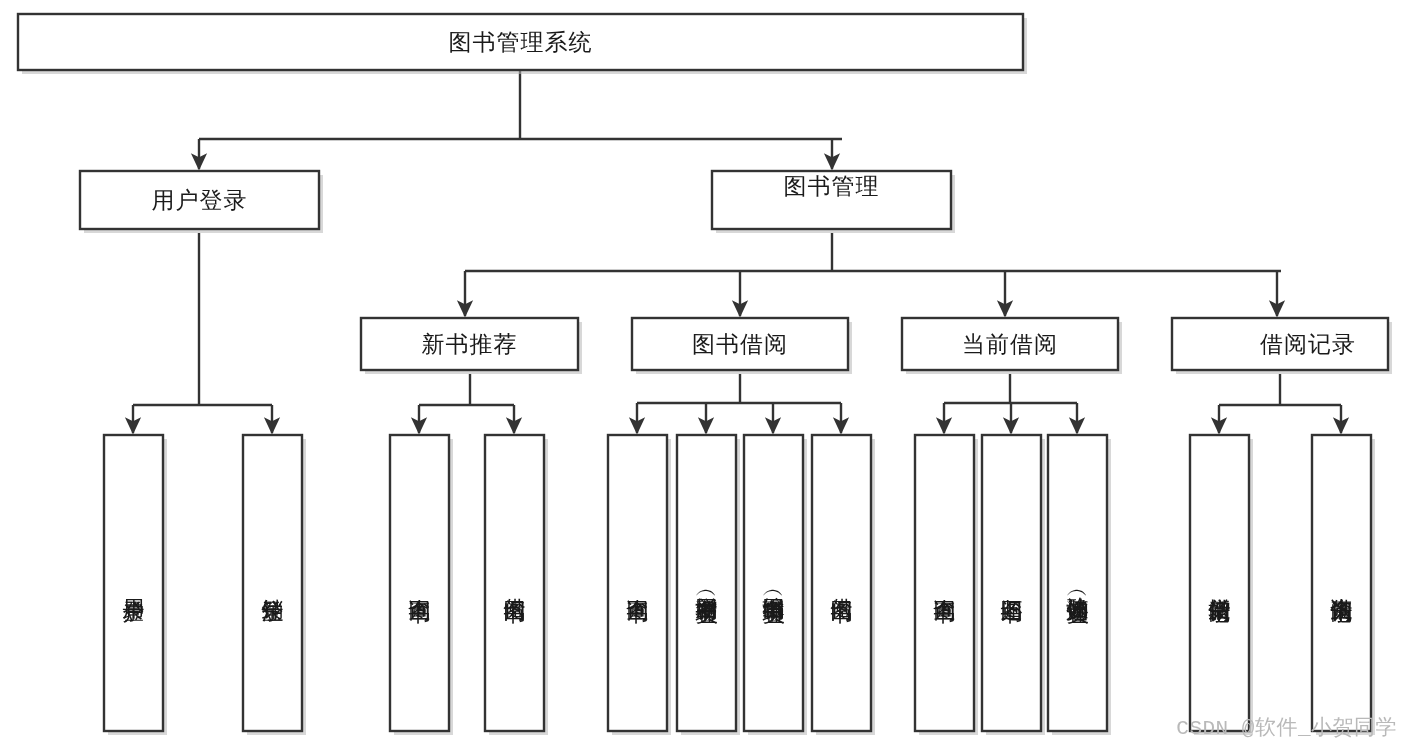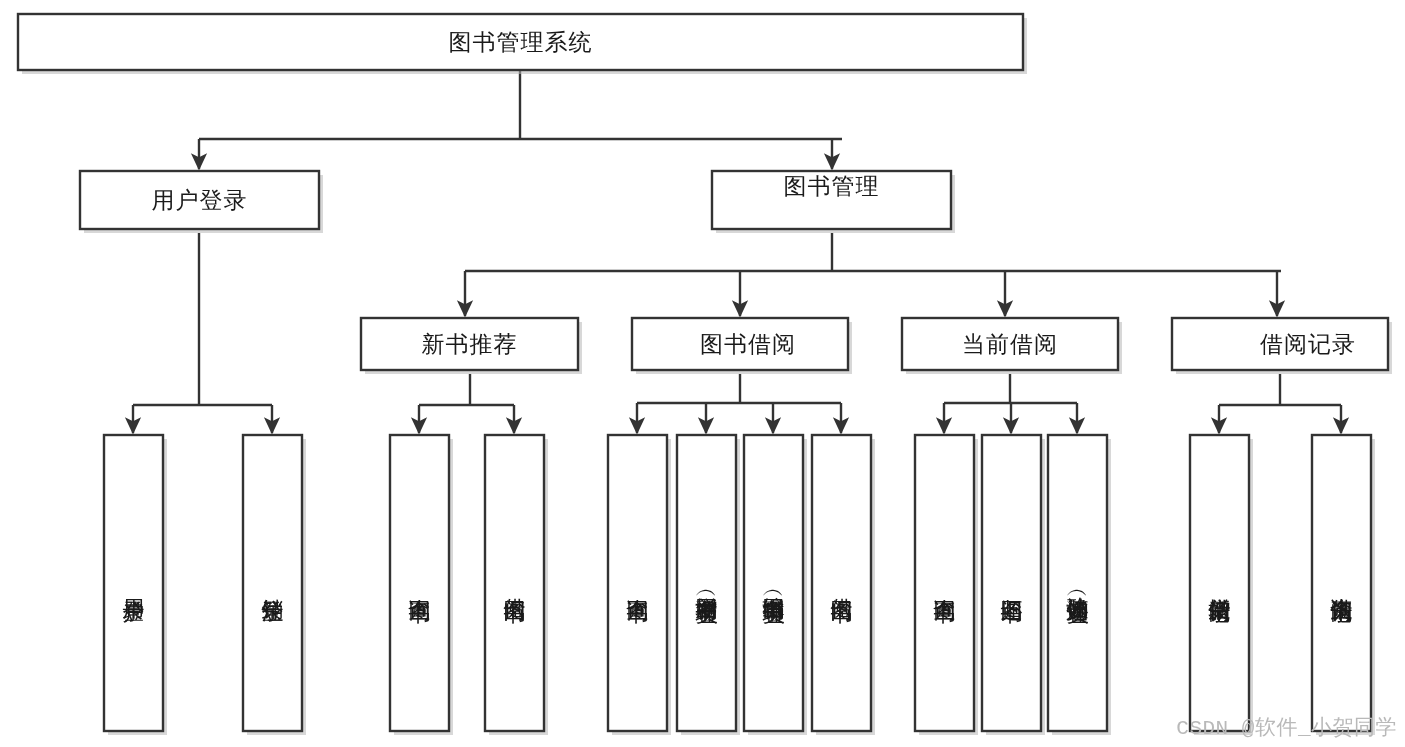--- a/index.html
+++ b/index.html
@@ -214,21 +214,21 @@
   </div>
 
   <div class="h-text-wrap" style="left:712px; top:157px; width:239px; height:58px;">
     <span class="h-text">图书管理</span>
   </div>
 
   <div class="h-text-wrap" style="left:361px; top:318px; width:217px; height:52px;">
     <span class="h-text">新书推荐</span>
   </div>
 
-  <div class="h-text-wrap" style="left:632px; top:318px; width:216px; height:52px;padding-left:8px;">
+  <div class="h-text-wrap" style="left:632px; top:318px; width:216px; height:52px;">
     <span class="h-text">图书借阅</span>
   </div>
 
   <div class="h-text-wrap" style="left:902px; top:318px; width:216px; height:52px;align-items:center;">
     <span class="h-text">当前借阅</span>
   </div>
 
   <div class="h-text-wrap" style="left:1172px; top:318px; width:216px; height:52px;padding-left:28px;">
     <span class="h-text">借阅记录</span>
   </div>

